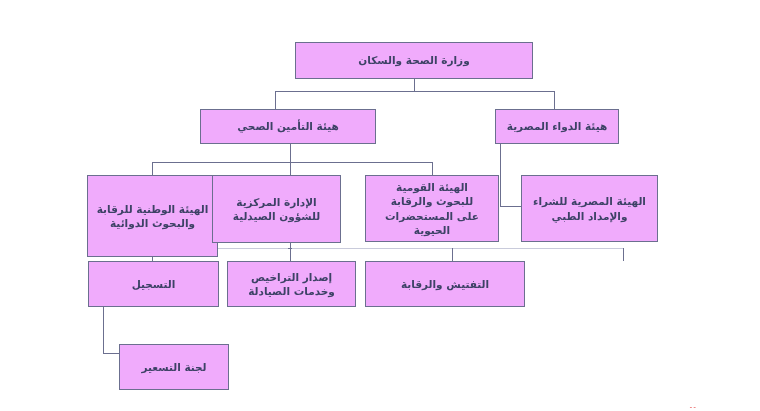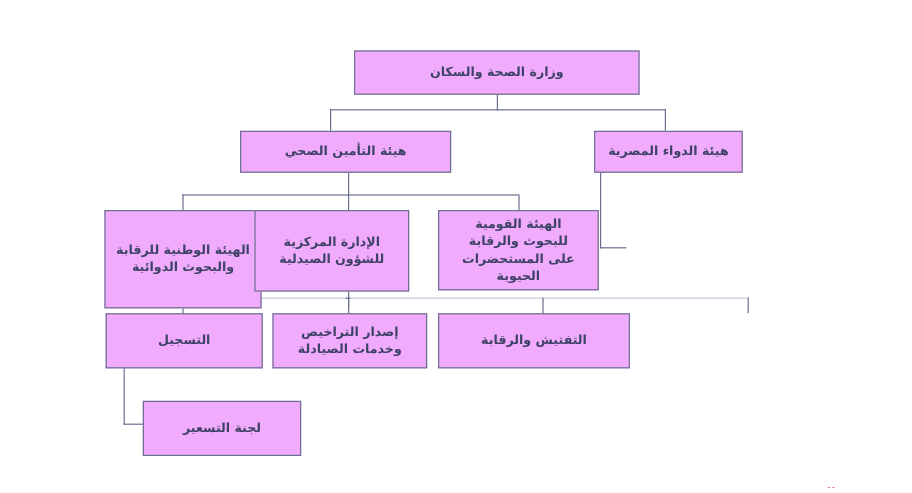--- a/index.html
+++ b/index.html
@@ -109,34 +109,38 @@
     <span class="label">الإدارة المركزية
 للشؤون الصيدلية</span>
   </div>
 
   <div class="node" style="left:365px; top:175px; width:134px; height:67px;">
     <span class="label">الهيئة القومية
 للبحوث والرقابة
 على المستحضرات الحيوية</span>
   </div>
 
+  <div class="node" style="left:521px; top:175px; width:137px; height:67px;">
+    <span class="label">الهيئة المصرية للشراء
+والإمداد الطبي</span>
+  </div>
 
   <div class="node" style="left:88px; top:261px; width:131px; height:46px;">
     <span class="label">التسجيل</span>
   </div>
 
   <div class="node" style="left:227px; top:261px; width:129px; height:46px;align-items:center;">
     <span class="label">إصدار التراخيص
 وخدمات الصيادلة</span>
   </div>
 
   <div class="node" style="left:365px; top:261px; width:160px; height:46px;">
     <span class="label">التفتيش والرقابة</span>
   </div>
 
 
-  <div class="node" style="left:119px; top:334px; width:132px; height:46px;">
+  <div class="node" style="left:119px; top:344px; width:110px; height:46px;">
     <span class="label">لجنة التسعير</span>
   </div>
 
   <div class="artifact" style="left:690px; top:402px;">ـ  ـ</div>
 
 </div>
 
 </body></html>

